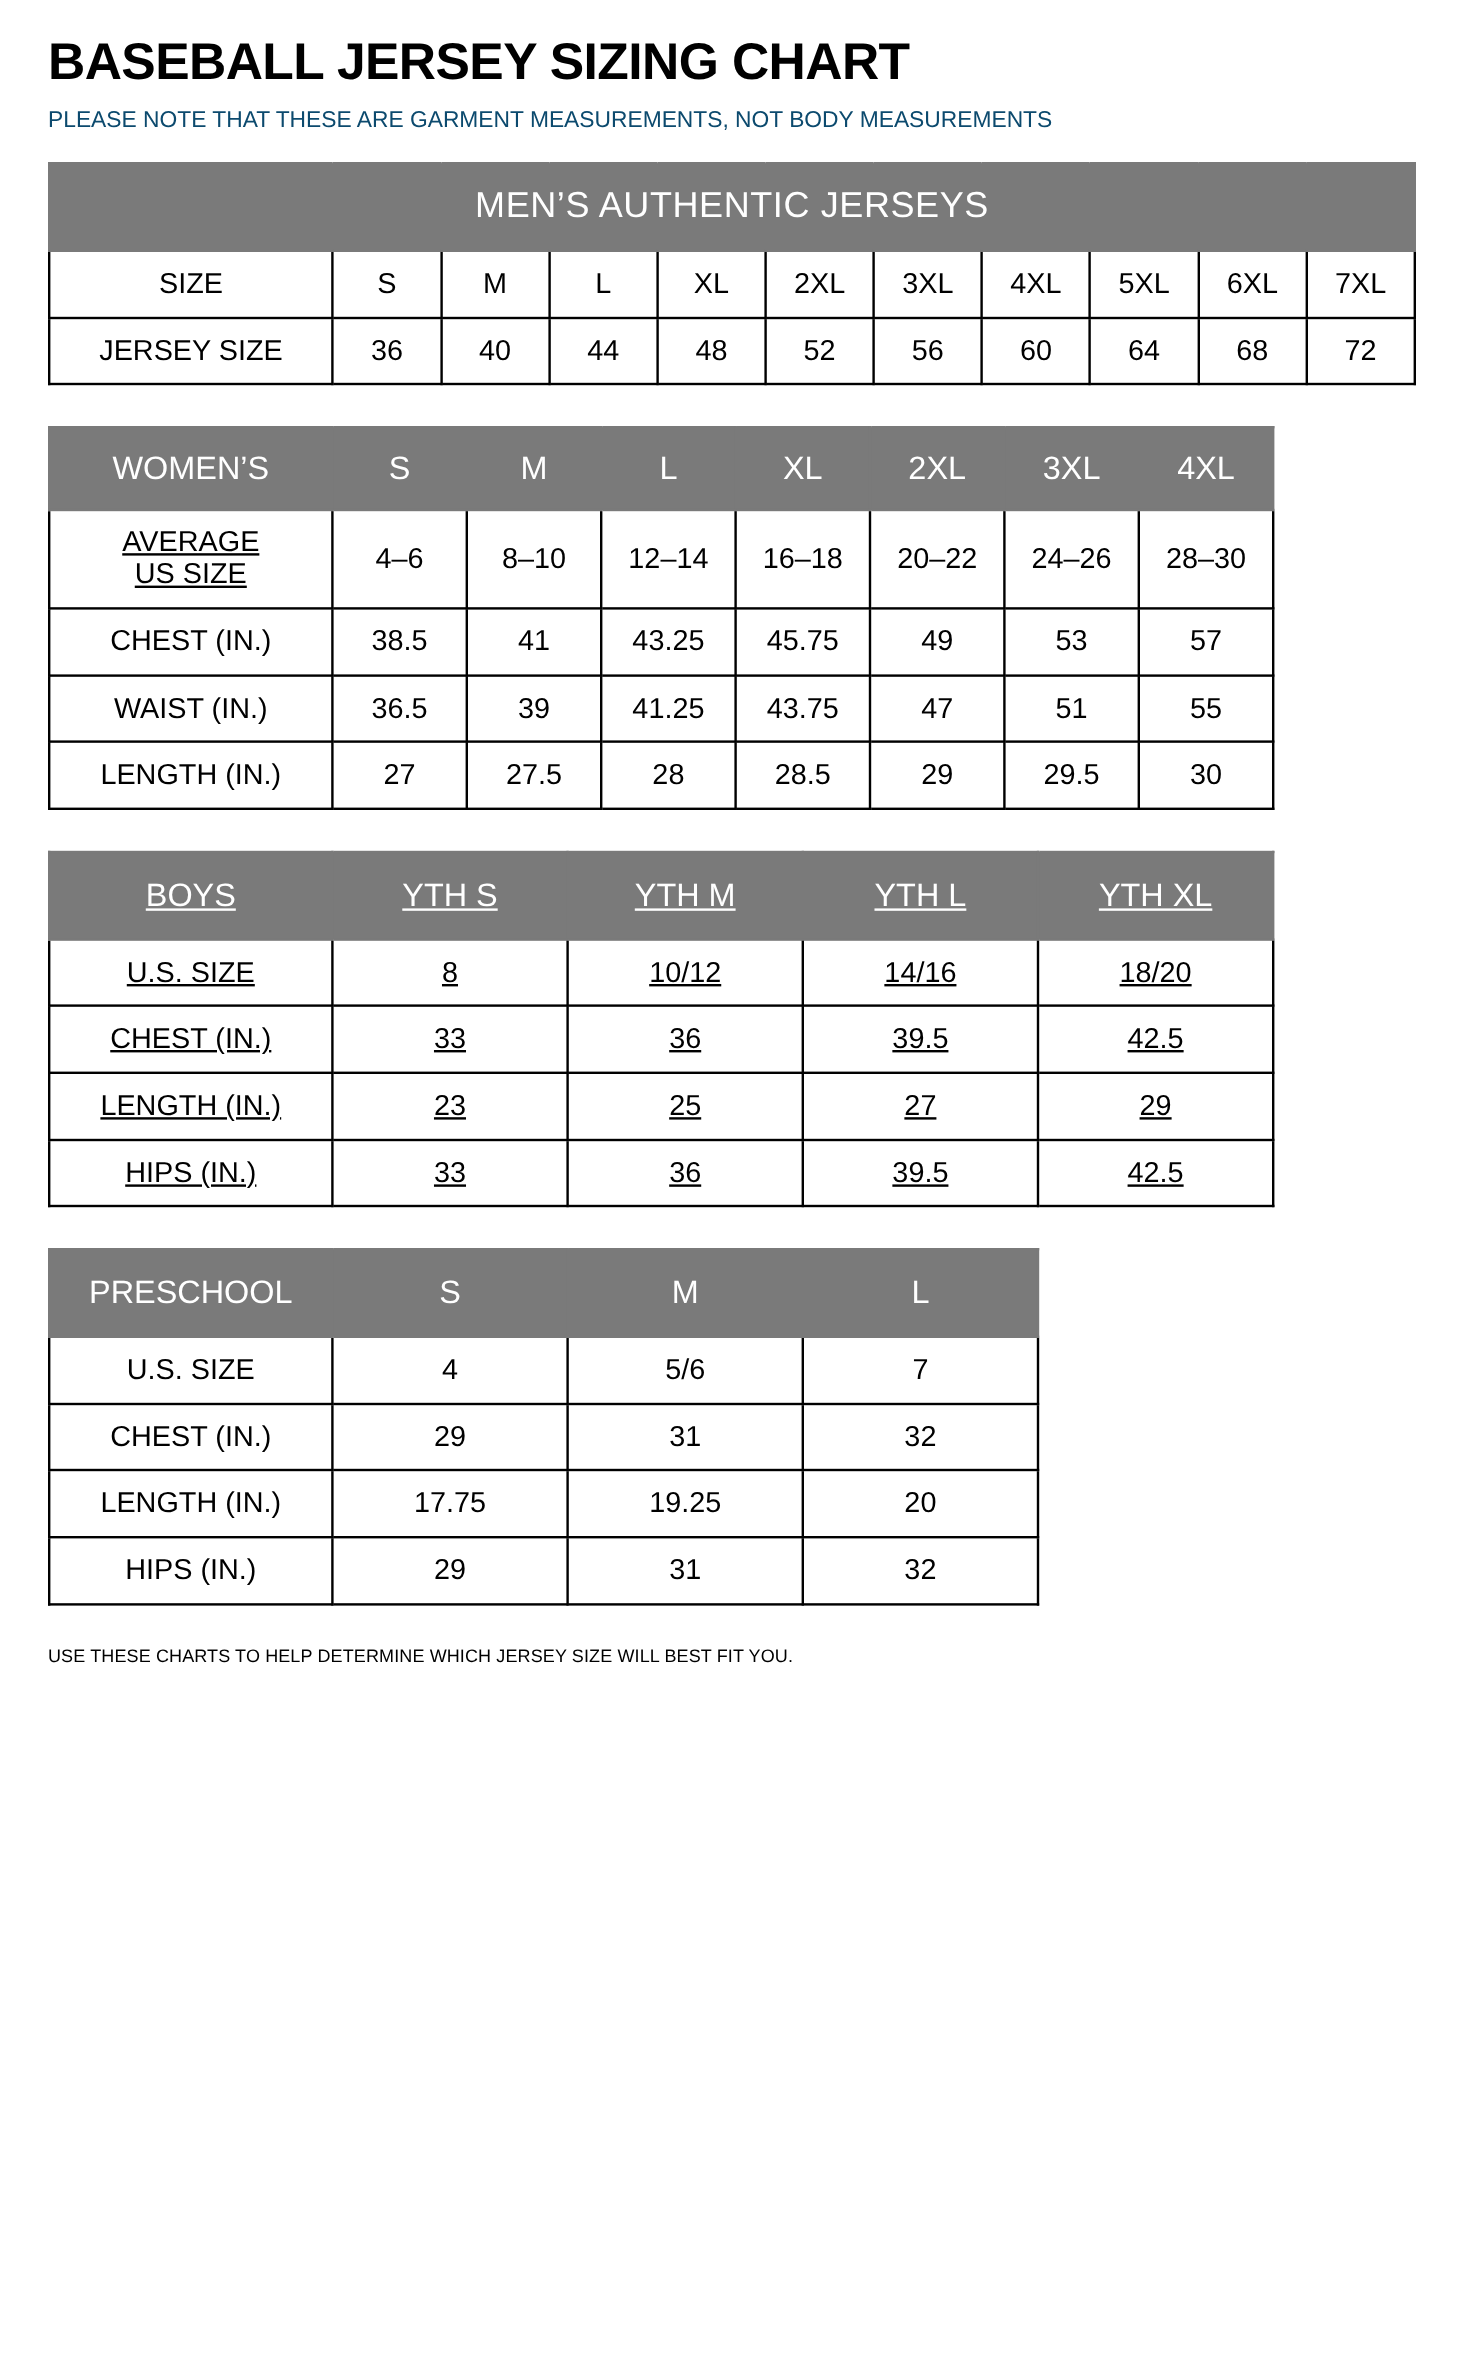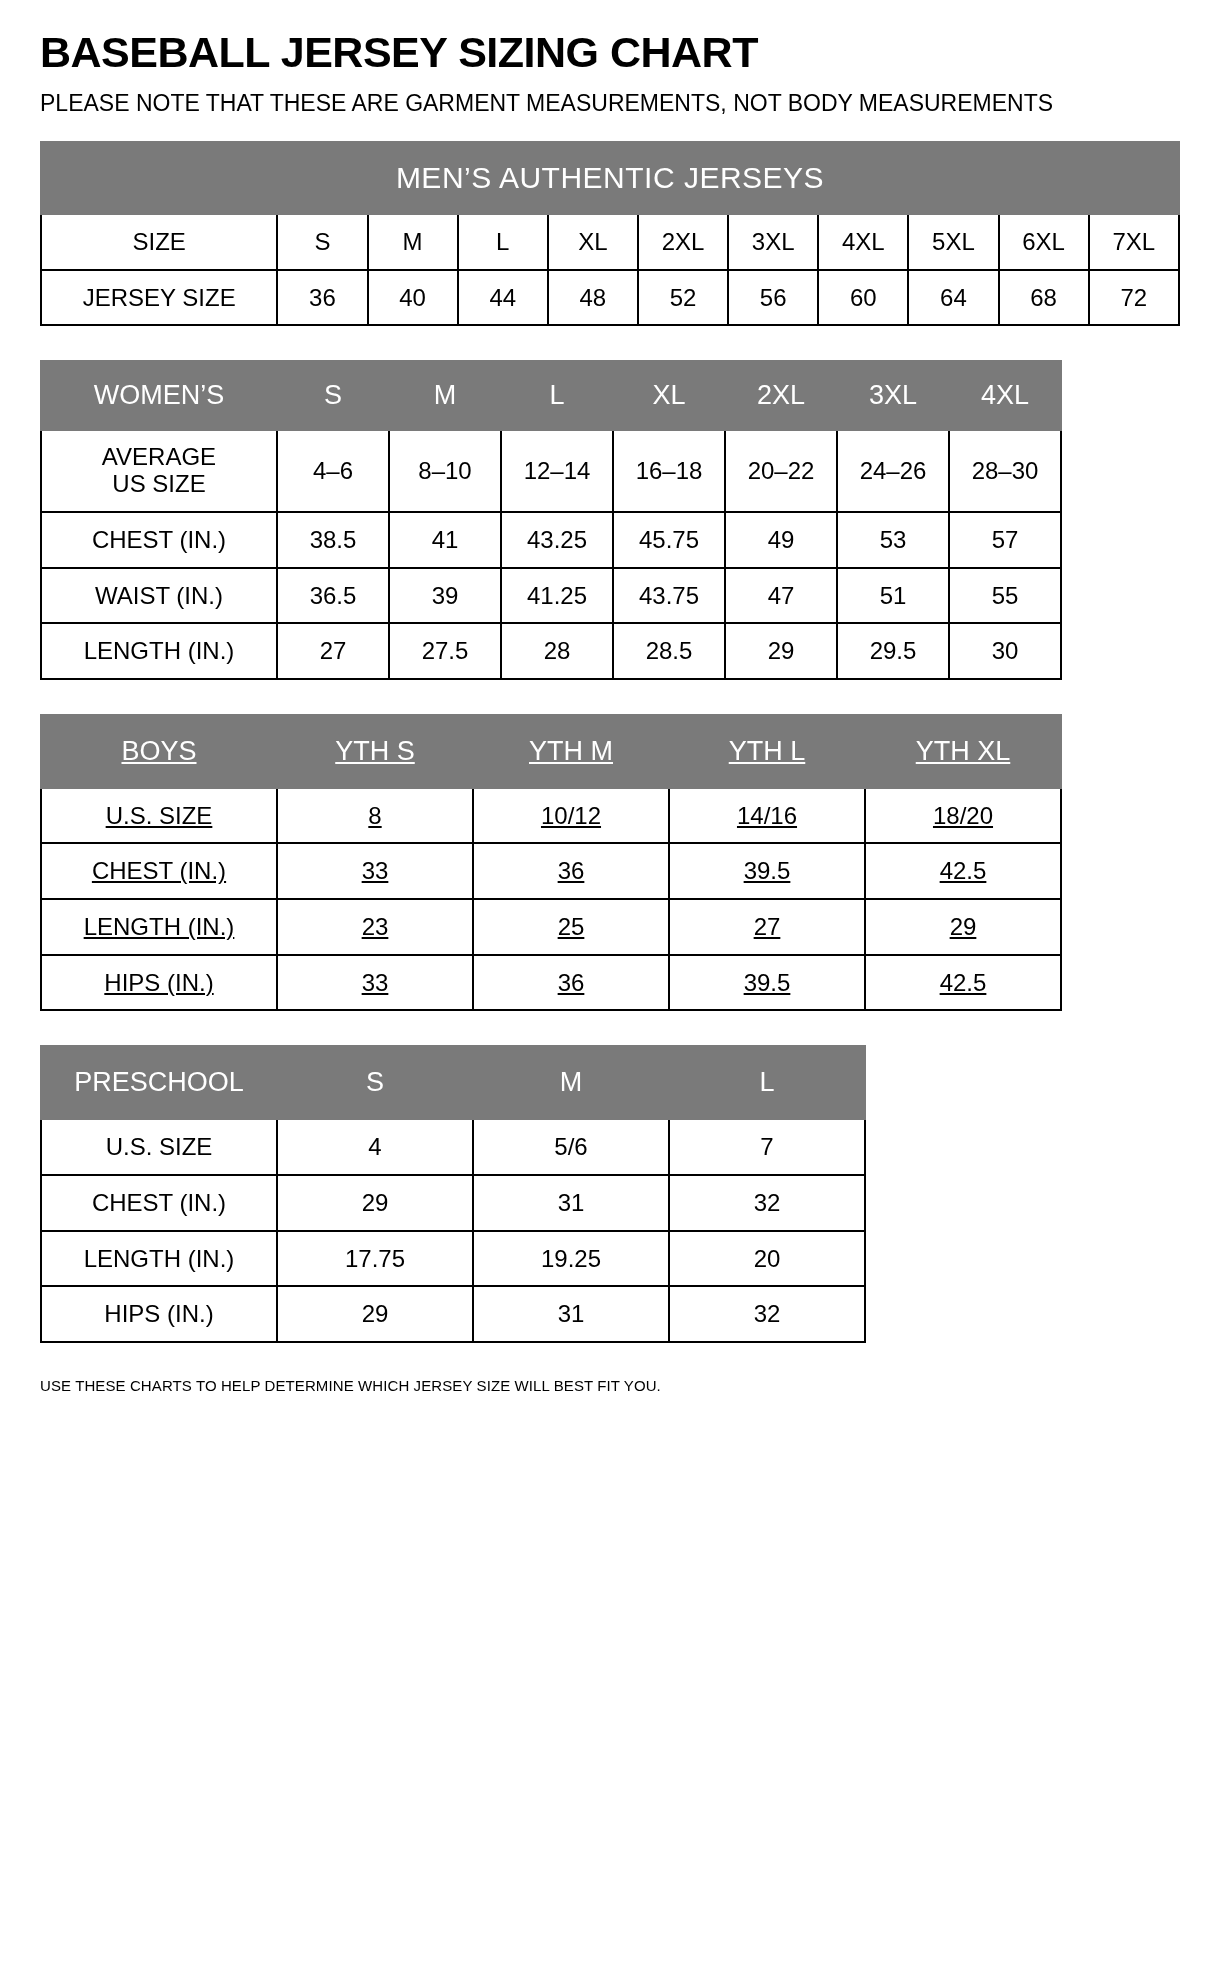--- a/index.html
+++ b/index.html
@@ -21,22 +21,22 @@
   }
   h1.title {
     font-size: 43px;
     font-weight: bold;
     letter-spacing: -0.5px;
     margin: 0 0 14px 0;
     line-height: 1.05;
     color: #000;
   }
   .note {
-    color: #000000;
-    font-size: 23px;
+    color: #0c4a6e;
+    font-size: 19px;
     line-height: 1.28;
     margin: 4px 0 22px 0;
     max-width: 1100px;
   }
   table.chart {
     border-collapse: collapse;
     table-layout: fixed;
     margin-bottom: 34px;
   }
   table.chart td, table.chart th {
@@ -73,21 +73,21 @@
   .men col.c { width: 90px; }
   .men td { font-size: 25px; padding: 14px 2px; }
   .men .hdr-band { padding: 18px 4px; font-size: 30px; }
 
   
   .women { width: 1020px; }
   .women col.lbl { width: 236px; }
   .women col.c { width: 112px; }
   .women td { font-size: 24px; padding: 15px 2px; }
   .women .hdr-cell { font-size: 27px; padding: 18px 0; }
-  .women .two-line { font-size: 24px; line-height: 1.12; }
+  .women .two-line { font-size: 24px; line-height: 1.12; text-decoration: underline; }
 
   
   .boys { width: 1020px; }
   .boys col.lbl { width: 236px; }
   .boys col.c { width: 196px; }
   .boys td { font-size: 25px; padding: 18px 2px; text-decoration: underline; }
   .boys .hdr-cell { font-size: 27px; padding: 20px 2px; }
 
   
   .preschool { width: 824px; }

